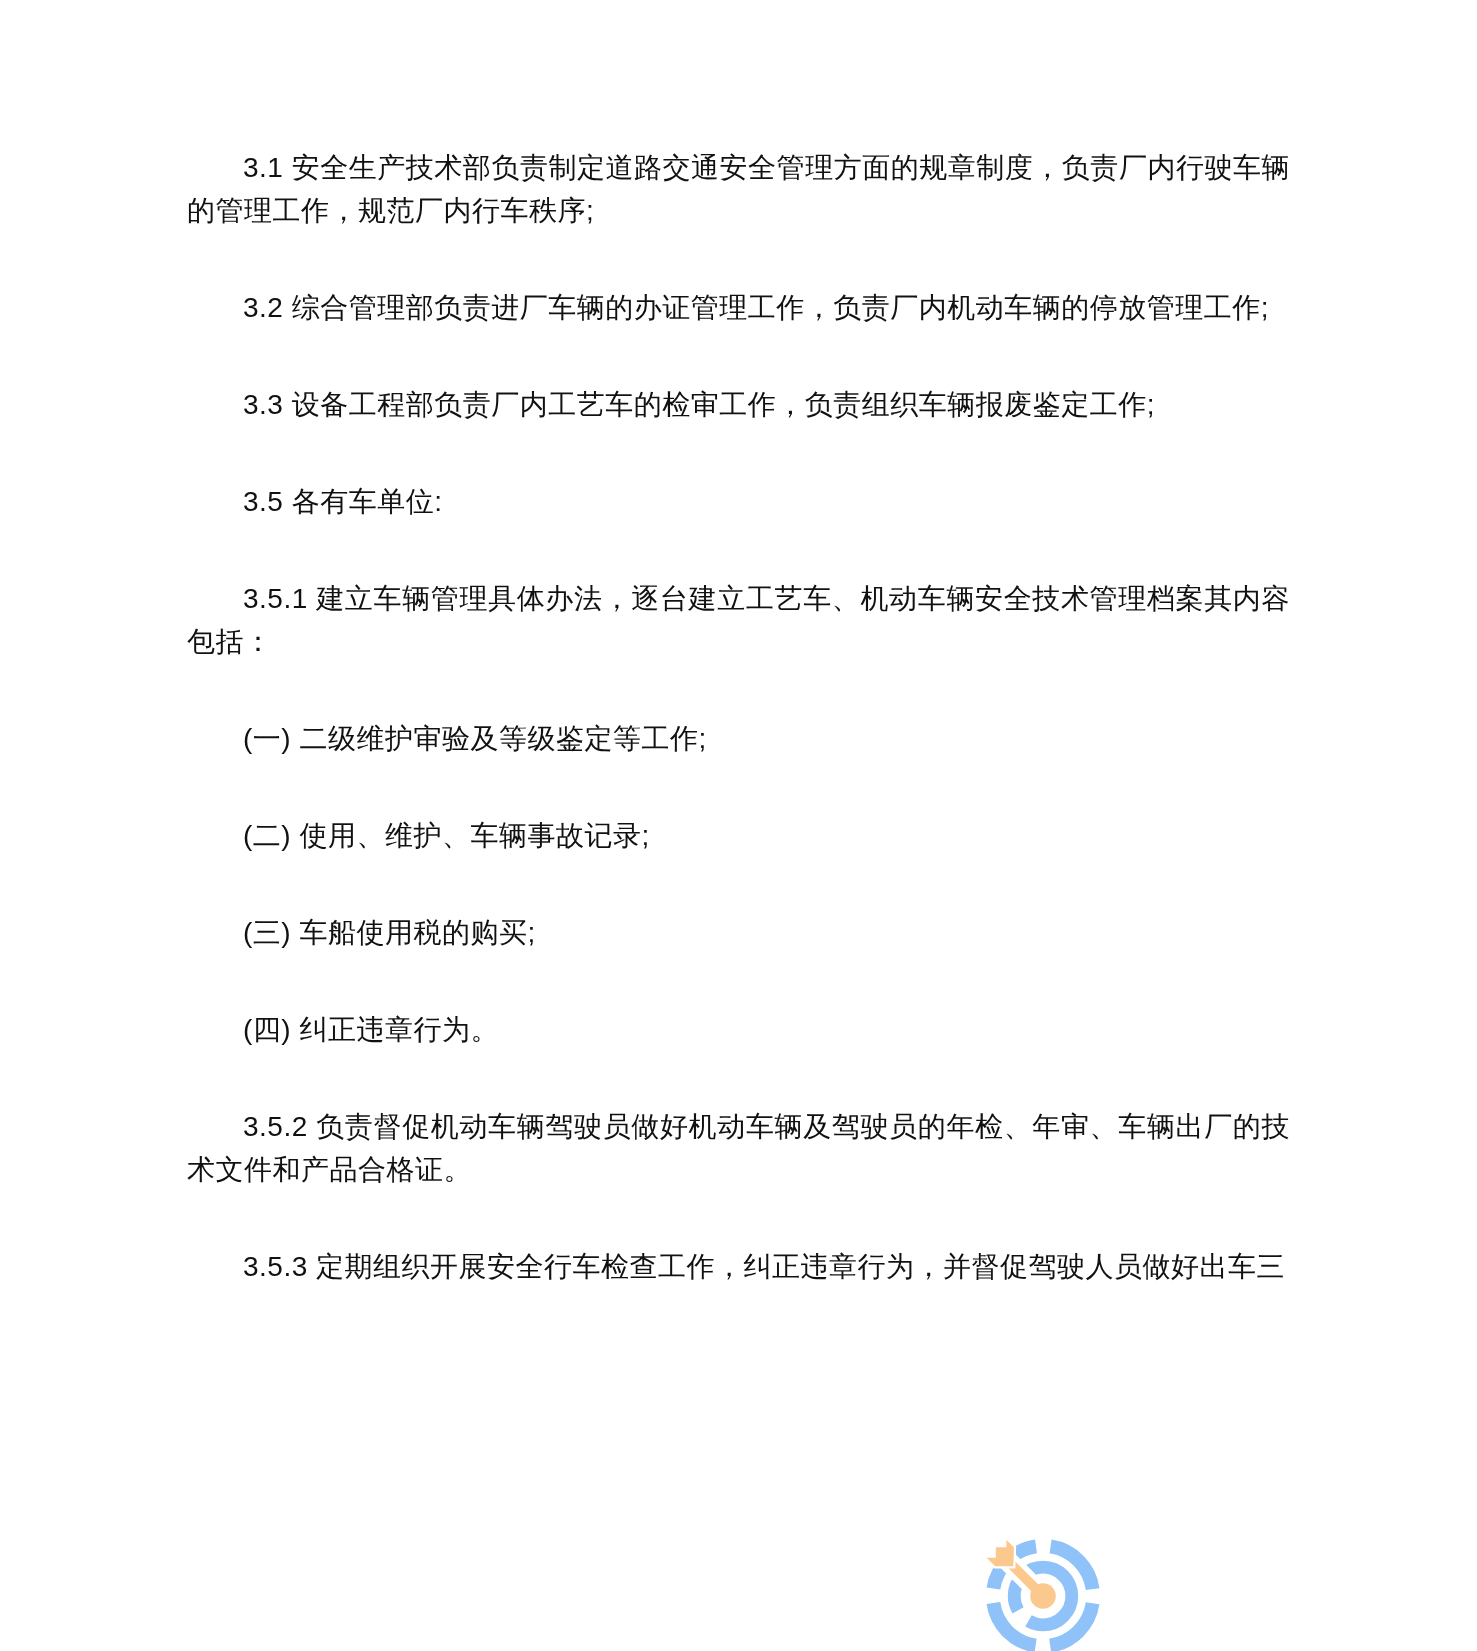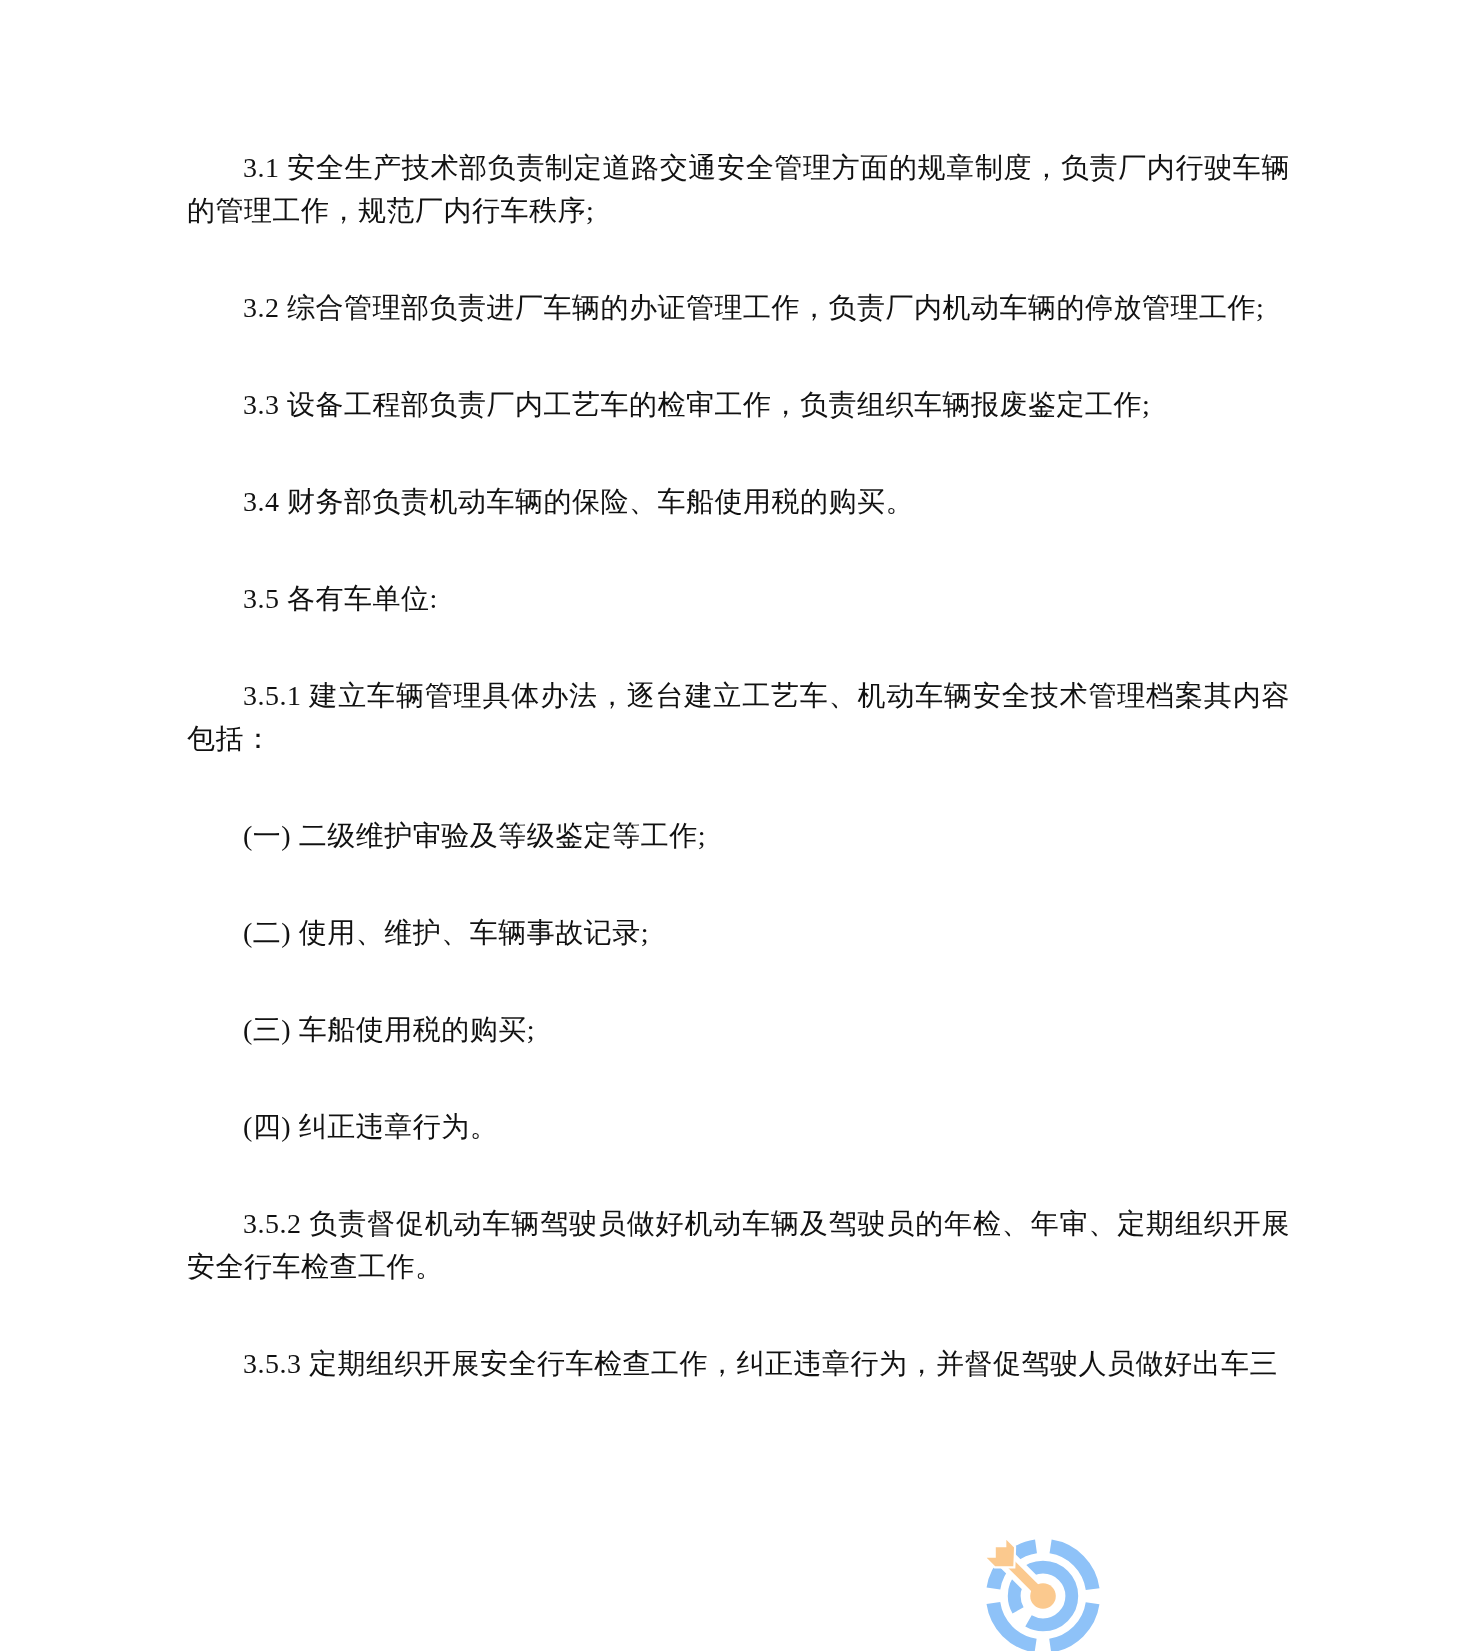--- a/index.html
+++ b/index.html
@@ -6,21 +6,21 @@
     margin: 0;
     padding: 0;
     background: #ffffff;
   }
   .page {
     position: relative;
     width: 1477px;
     height: 1651px;
     background: #ffffff;
     overflow: hidden;
-    font-family: Liberation Serif, serif;
+    font-family: Liberation Sans, sans-serif;
   }
   .content {
     position: absolute;
     top: 0;
     left: 0;
     width: 1103px;
     padding: 146px 187px 0 187px;
   }
   .para {
     margin: 0 0 54px 0;
@@ -74,28 +74,27 @@
 </style>
 </head>
 <body>
 
 <div class="page">
 
   <div class="content">
     <p class="para">3.1 安全生产技术部负责制定道路交通安全管理方面的规章制度，负责厂内行驶车辆的管理工作，规范厂内行车秩序;</p>
     <p class="para">3.2 综合管理部负责进厂车辆的办证管理工作，负责厂内机动车辆的停放管理工作;</p>
     <p class="para">3.3 设备工程部负责厂内工艺车的检审工作，负责组织车辆报废鉴定工作;</p>
-    <p class="para">3.4 财务部负责机动车辆的保险、车船使用税的购买。</p>
     <p class="para">3.5 各有车单位:</p>
     <p class="para">3.5.1 建立车辆管理具体办法，逐台建立工艺车、机动车辆安全技术管理档案其内容包括：</p>
     <p class="para">(一) 二级维护审验及等级鉴定等工作;</p>
     <p class="para">(二) 使用、维护、车辆事故记录;</p>
     <p class="para">(三) 车船使用税的购买;</p>
     <p class="para">(四) 纠正违章行为。</p>
-    <p class="para">3.5.2 负责督促机动车辆驾驶员做好机动车辆及驾驶员的年检、年审、定期组织开展安全行车检查工作。</p>
+    <p class="para">3.5.2 负责督促机动车辆驾驶员做好机动车辆及驾驶员的年检、年审、车辆出厂的技术文件和产品合格证。</p>
     <p class="para">3.5.3 定期组织开展安全行车检查工作，纠正违章行为，并督促驾驶人员做好出车三</p>
   </div>
 
   <div class="watermark">
     <svg class="wm-icon" viewBox="-15 -15 150 150">
 
       <circle cx="60" cy="60" r="47" fill="none" stroke="#8ec2f8" stroke-width="13" stroke-dasharray="60 13.8" stroke-dashoffset="66.9"></circle>
 
       <circle cx="60" cy="60" r="27" fill="none" stroke="#8ec2f8" stroke-width="12" stroke-dasharray="155.6 14" stroke-dashoffset="99"></circle>
 

